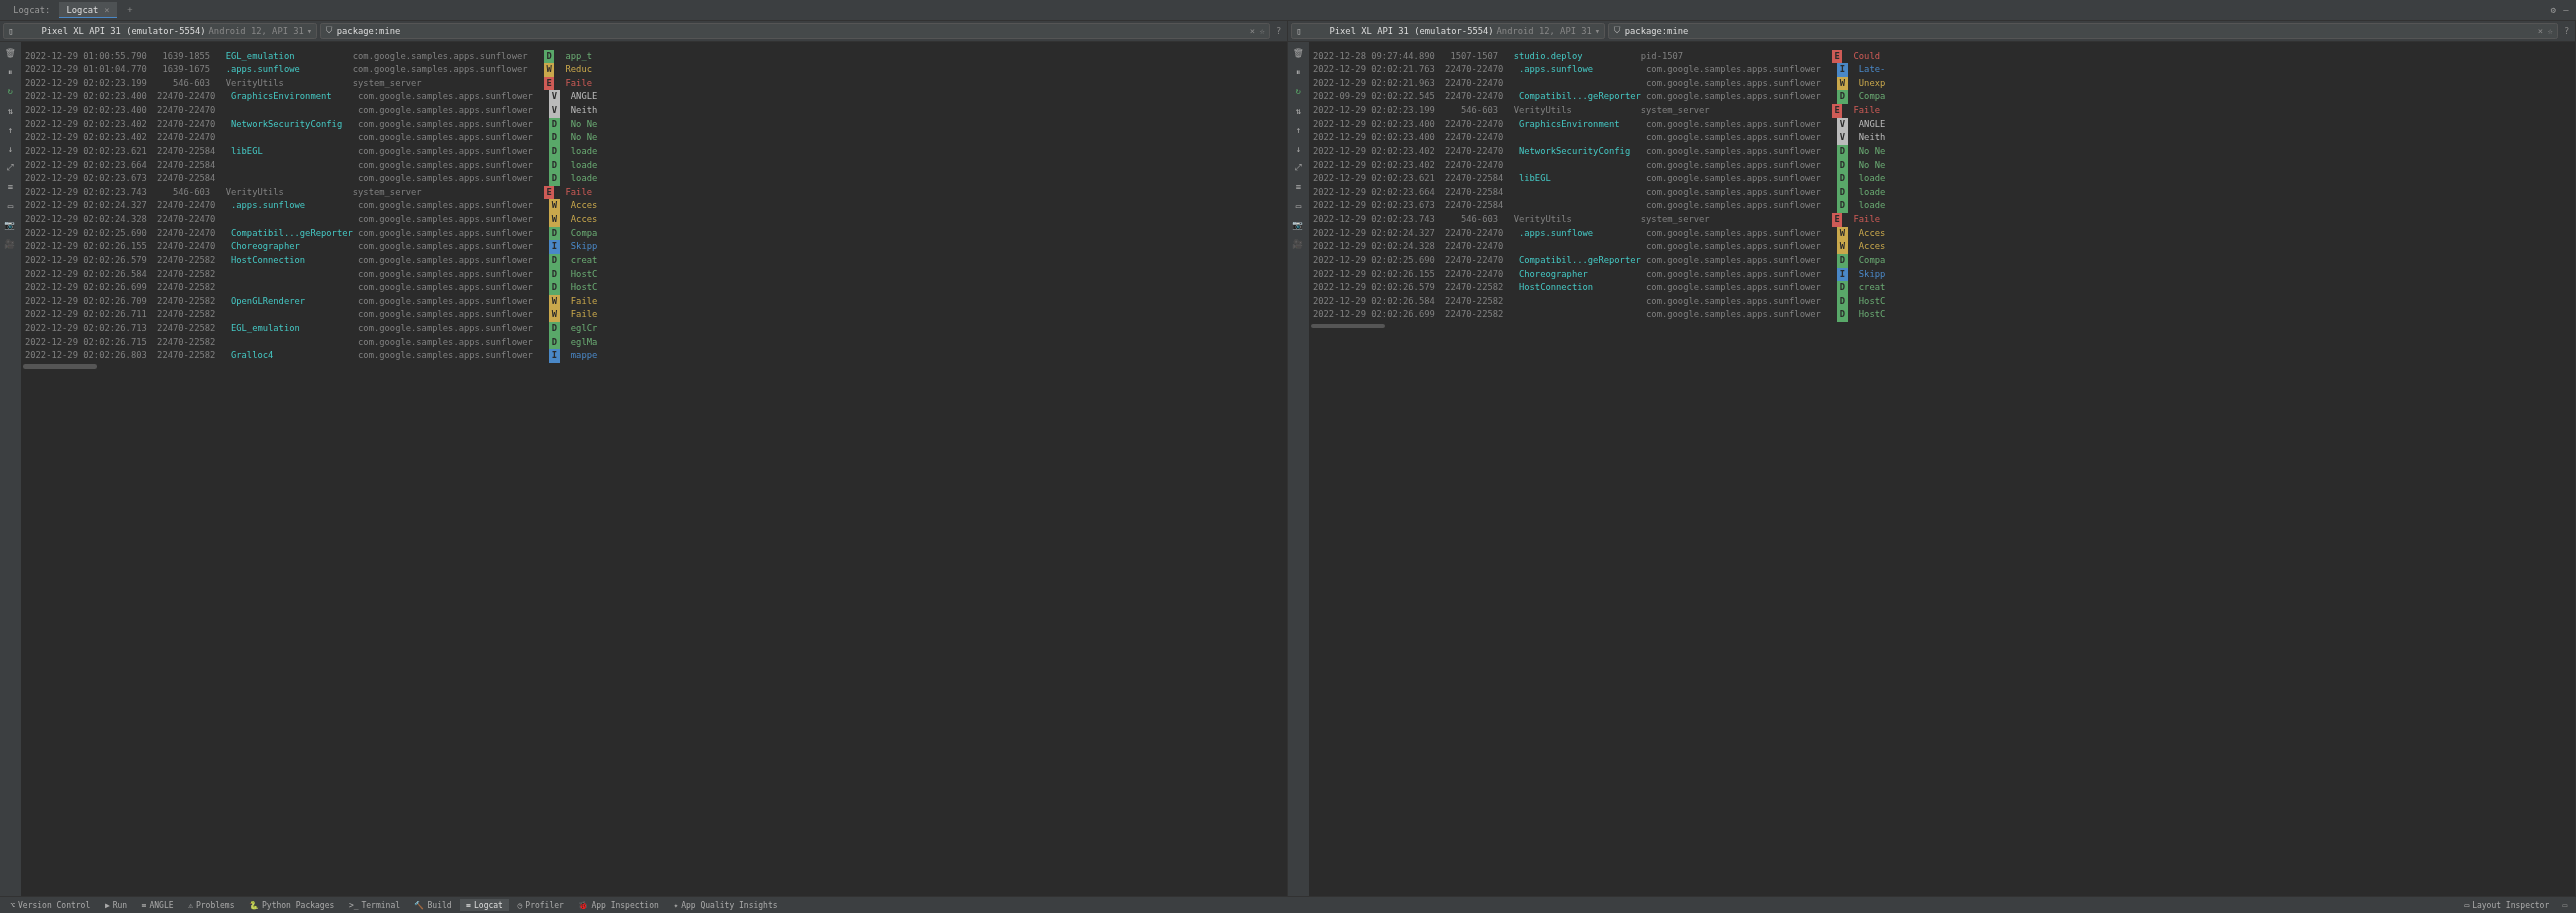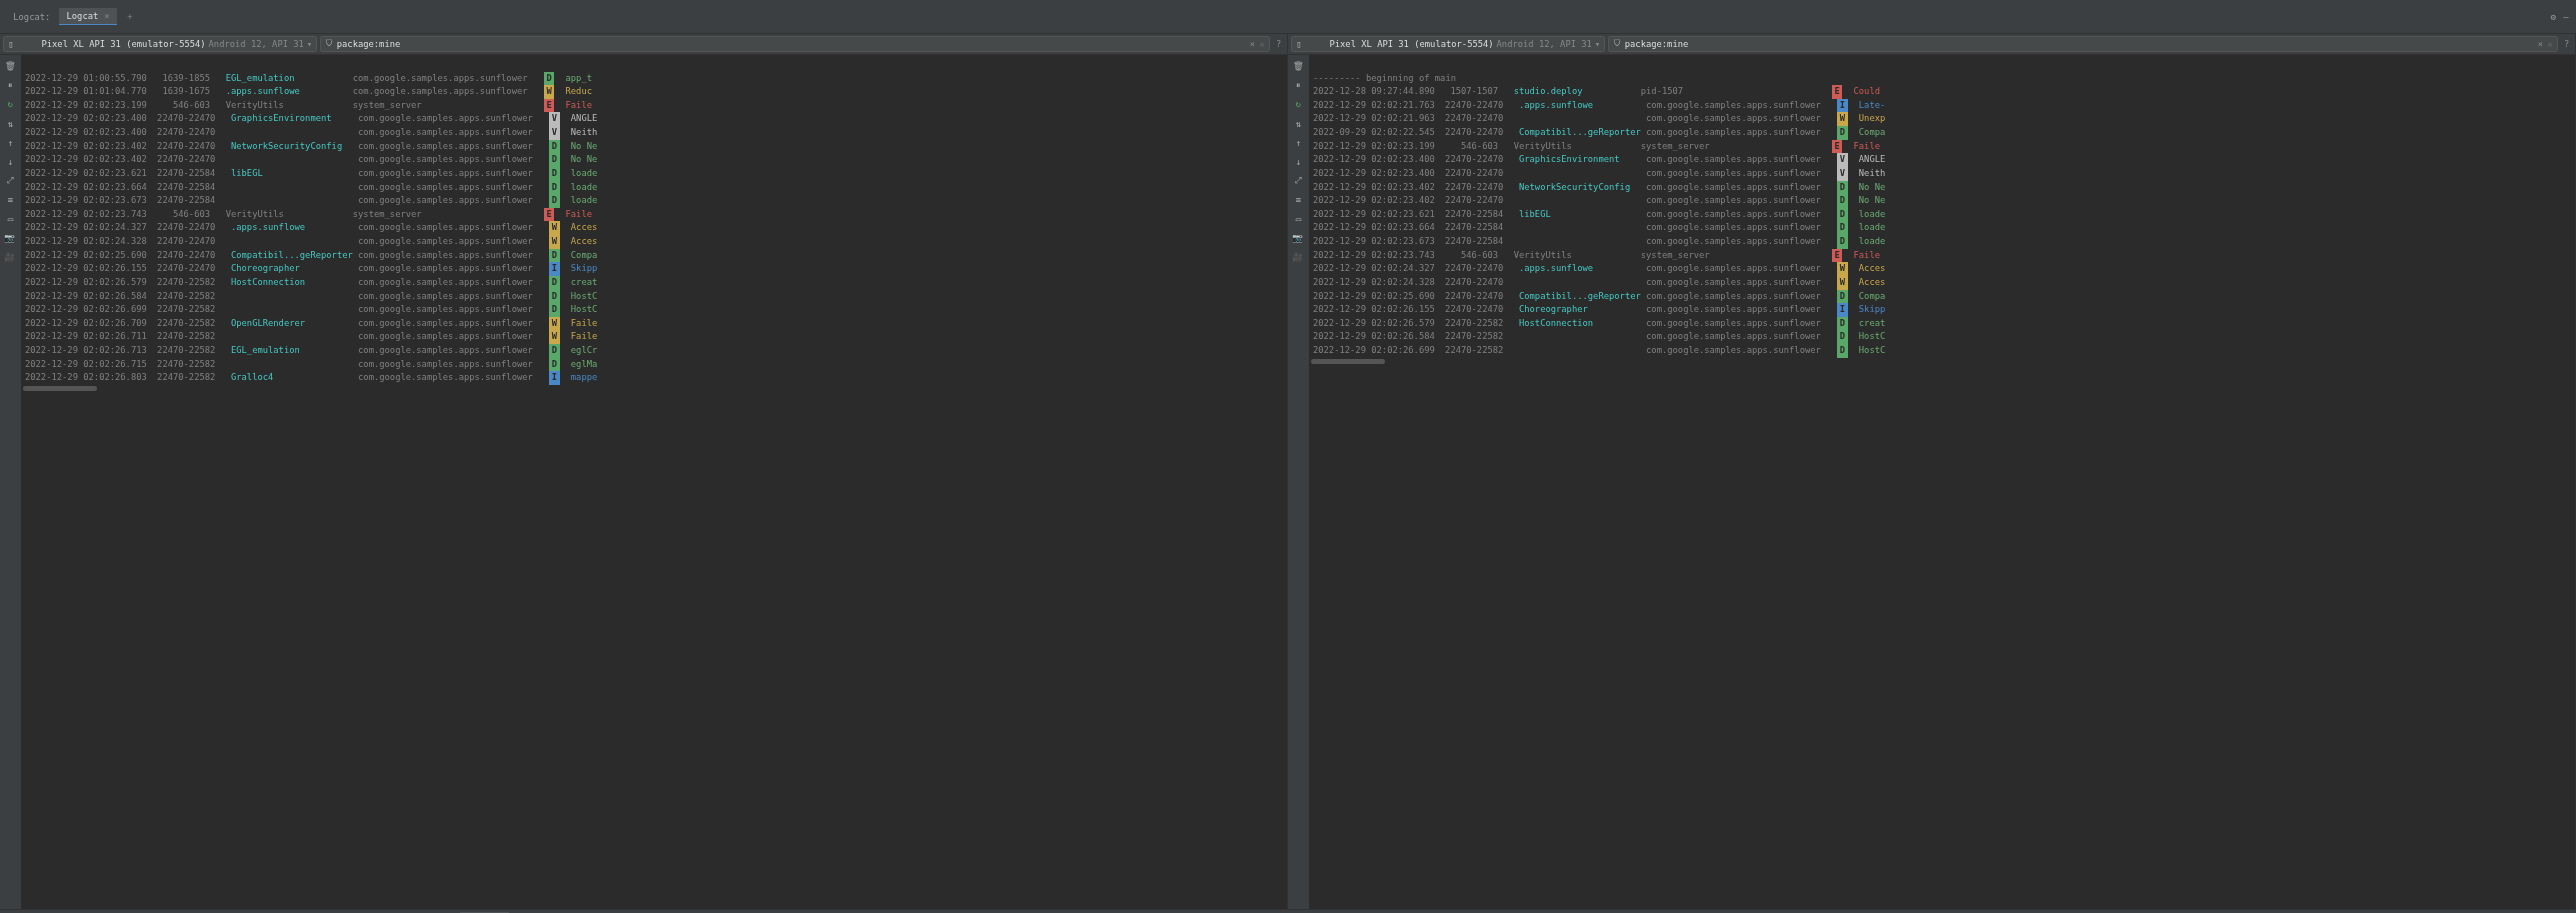--- a/index.html
+++ b/index.html
@@ -13,21 +13,21 @@
       background: #3c3f41;
       color: #bbbbbb;
       width: 2576px;
       height: 913px;
       overflow: hidden;
       transform-origin: top left;
     }
     .top-bar {
       display: flex;
       align-items: center;
-      height: 34px;
+      height: 21px;
       background: #3c3f41;
       border-bottom: 0.7px solid #323232;
       padding: 0 7.4px;
     }
     .tab-label {
       color: #999;
       padding: 2.9px 5.9px;
     }
     .tab {
       display: flex;
@@ -146,21 +146,21 @@
       display: flex;
       align-items: center;
       justify-content: center;
       color: #aaa;
       cursor: pointer;
     }
     .log-area {
       flex: 1;
       background: #2b2b2b;
       overflow: auto;
-      padding: 17px 0;
+      padding: 8px 0;
     }
     .log-row {
       display: flex;
       white-space: pre;
       padding: 0 4.4px;
       line-height: 1.55;
       font-size: 8.8px;
     }
     .col-time { color: #808080; }
     .col-pid { color: #808080; margin-left: 10.3px; text-align: center; }
@@ -339,21 +339,20 @@
           <div class="sicon">⇅</div>
           <div class="sicon">↑</div>
           <div class="sicon">↓</div>
           <div class="sicon">⤢</div>
           <div class="sicon">≡</div>
           <div class="sicon">▭</div>
           <div class="sicon">📷</div>
           <div class="sicon">🎥</div>
         </div>
       <div class="log-area" id="log-right">
-          <div class="separator-row">--------- beginning of main</div>
           <div class="log-row"><span class="col-time">2022-12-28 09:27:44.890</span><span class="col-pid"> 1507-1507</span><span class="col-tag tag-cyan"> studio.deploy          </span><span class="col-pkg"> pid-1507                           </span><span class="col-lvl lvl-E">E</span><span class="col-msg msg-E"> Could</span></div>
           <div class="log-row"><span class="col-time">2022-12-29 02:02:21.763</span><span class="col-pid">22470-22470</span><span class="col-tag tag-cyan"> .apps.sunflowe         </span><span class="col-pkg"> com.google.samples.apps.sunflower  </span><span class="col-lvl lvl-I">I</span><span class="col-msg msg-I"> Late-</span></div>
           <div class="log-row"><span class="col-time">2022-12-29 02:02:21.963</span><span class="col-pid">22470-22470</span><span class="col-tag tag-plain">                        </span><span class="col-pkg"> com.google.samples.apps.sunflower  </span><span class="col-lvl lvl-W">W</span><span class="col-msg msg-W"> Unexp</span></div>
           <div class="log-row"><span class="col-time">2022-09-29 02:02:22.545</span><span class="col-pid">22470-22470</span><span class="col-tag tag-cyan"> Compatibil...geReporter</span><span class="col-pkg"> com.google.samples.apps.sunflower  </span><span class="col-lvl lvl-D">D</span><span class="col-msg msg-D"> Compa</span></div>
           <div class="log-row"><span class="col-time">2022-12-29 02:02:23.199</span><span class="col-pid">   546-603</span><span class="col-tag tag-plain"> VerityUtils            </span><span class="col-pkg"> system_server                      </span><span class="col-lvl lvl-E">E</span><span class="col-msg msg-E"> Faile</span></div>
           <div class="log-row"><span class="col-time">2022-12-29 02:02:23.400</span><span class="col-pid">22470-22470</span><span class="col-tag tag-cyan"> GraphicsEnvironment    </span><span class="col-pkg"> com.google.samples.apps.sunflower  </span><span class="col-lvl lvl-V">V</span><span class="col-msg msg-V"> ANGLE</span></div>
           <div class="log-row"><span class="col-time">2022-12-29 02:02:23.400</span><span class="col-pid">22470-22470</span><span class="col-tag tag-plain">                        </span><span class="col-pkg"> com.google.samples.apps.sunflower  </span><span class="col-lvl lvl-V">V</span><span class="col-msg msg-V"> Neith</span></div>
           <div class="log-row"><span class="col-time">2022-12-29 02:02:23.402</span><span class="col-pid">22470-22470</span><span class="col-tag tag-cyan"> NetworkSecurityConfig  </span><span class="col-pkg"> com.google.samples.apps.sunflower  </span><span class="col-lvl lvl-D">D</span><span class="col-msg msg-D"> No Ne</span></div>
           <div class="log-row"><span class="col-time">2022-12-29 02:02:23.402</span><span class="col-pid">22470-22470</span><span class="col-tag tag-plain">                        </span><span class="col-pkg"> com.google.samples.apps.sunflower  </span><span class="col-lvl lvl-D">D</span><span class="col-msg msg-D"> No Ne</span></div>
           <div class="log-row"><span class="col-time">2022-12-29 02:02:23.621</span><span class="col-pid">22470-22584</span><span class="col-tag tag-cyan"> libEGL                 </span><span class="col-pkg"> com.google.samples.apps.sunflower  </span><span class="col-lvl lvl-D">D</span><span class="col-msg msg-D"> loade</span></div>

